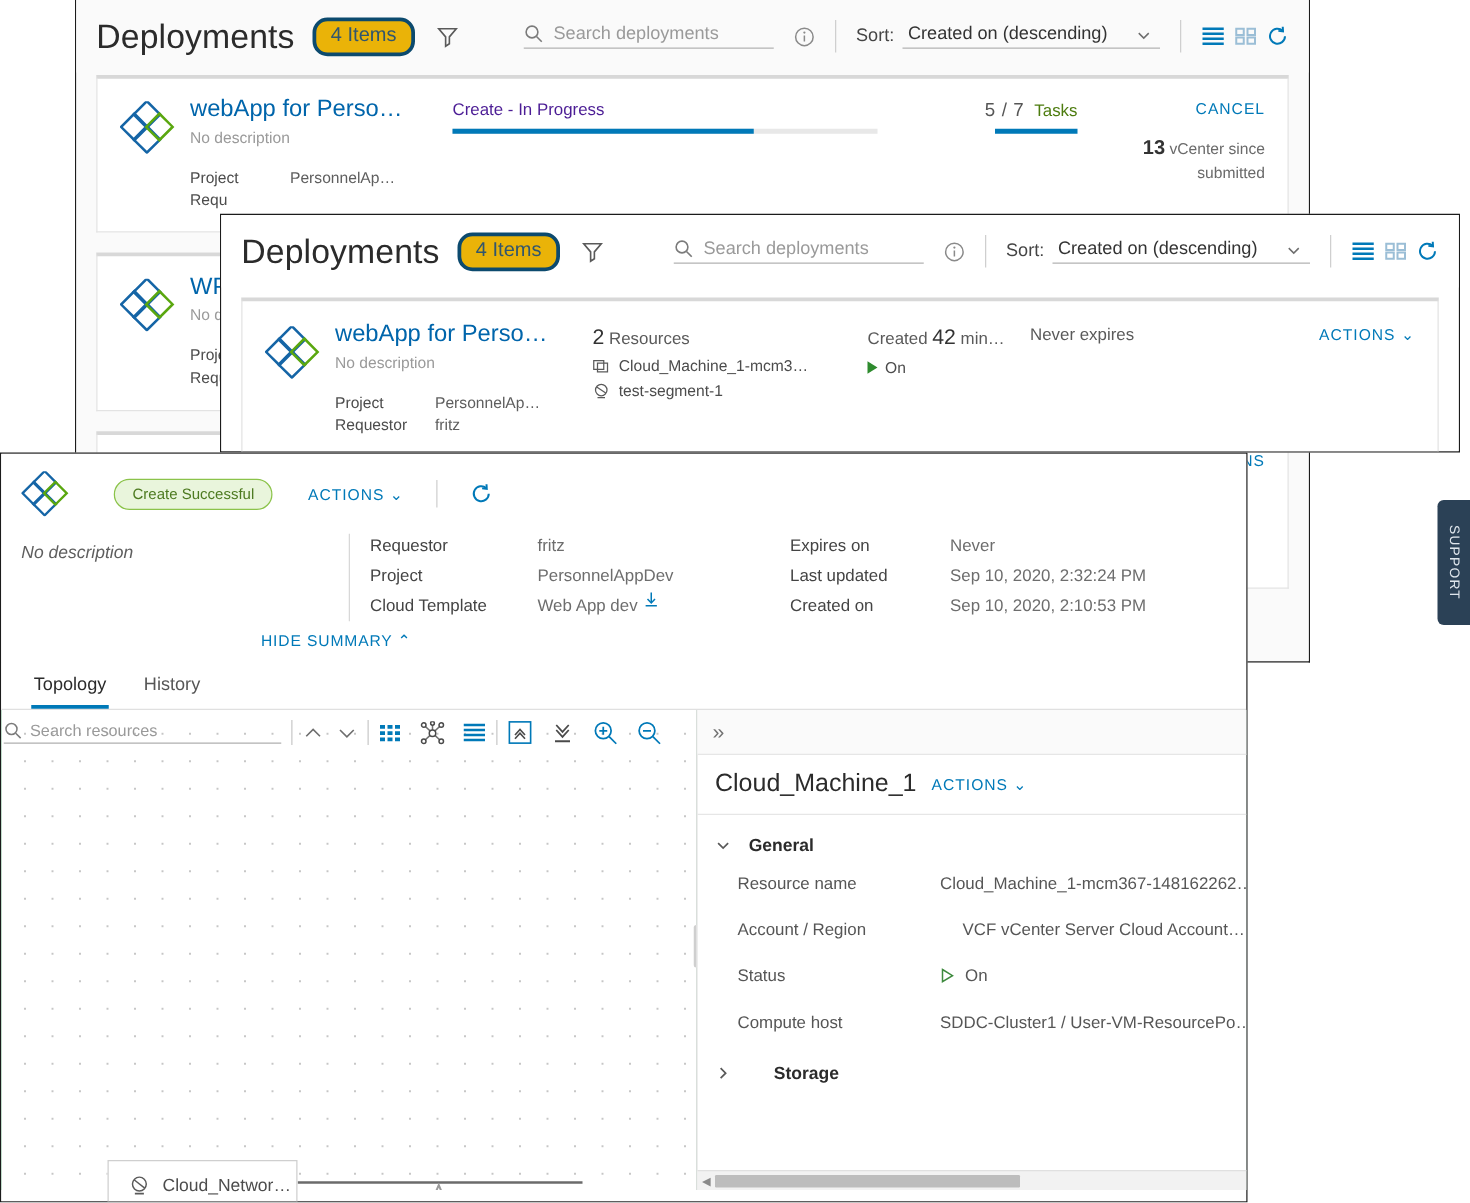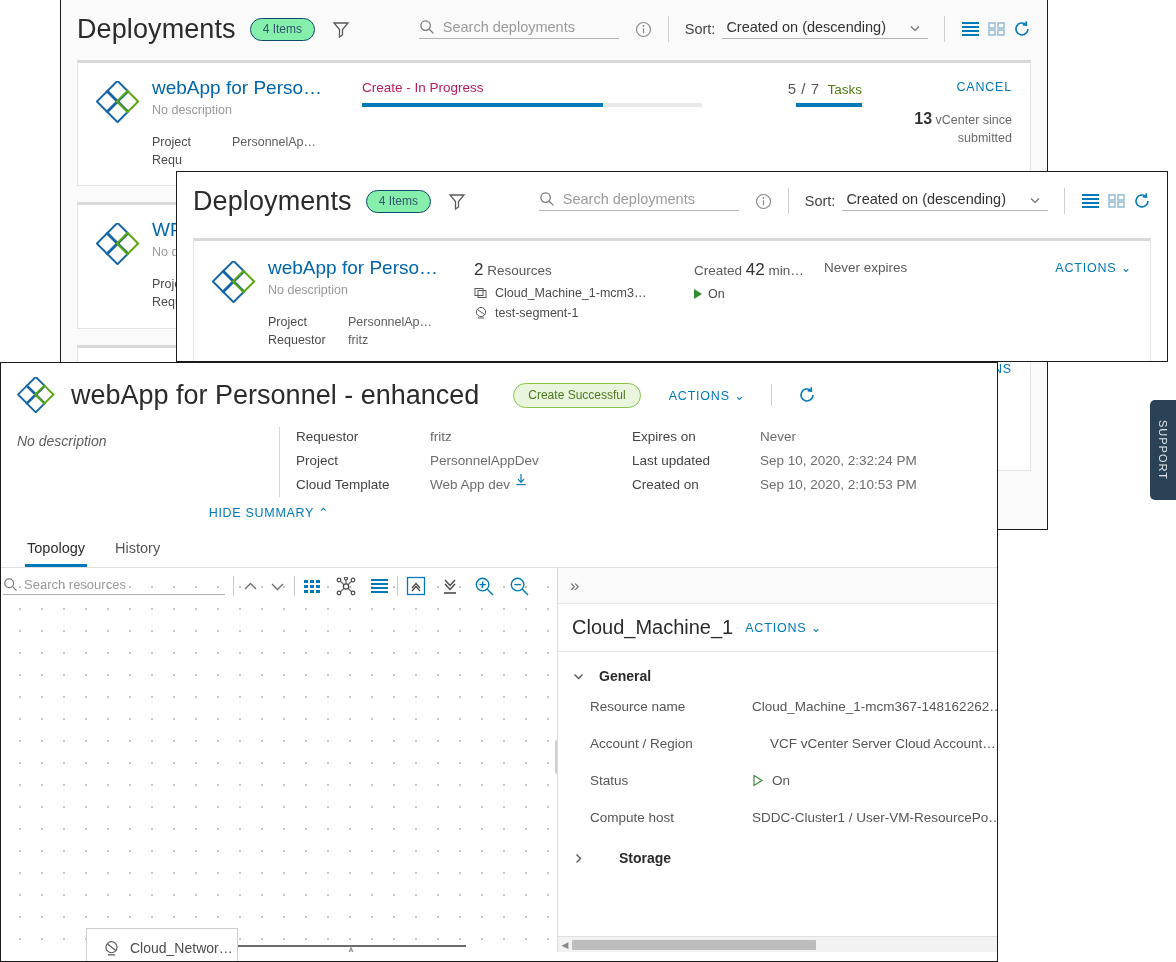--- a/index.html
+++ b/index.html
@@ -28,25 +28,25 @@
     background: #fafafa;
     height: 58px;
   }
   .dep-title {
     font-size: 27px; font-weight: 400; color: #2b2b2b;
     letter-spacing: .1px;
     white-space: nowrap;
   }
   .count-badge {
     margin-left: 14px;
-    border: 1px solid #0c4a6e;
-    background: #86efac;
+    border: 3px solid #0c4a6e;
+    background: #eab308;
     color: #31566e;
     border-radius: 12px;
-    font-size: 12px;
+    font-size: 16px;
     padding: 3px 12px 4px 12px;
     white-space: nowrap;
   }
   .hdr-spacer { flex: 1 1 auto; }
 
   .search-box {
     display: flex; align-items: center; gap: 8px;
     border-bottom: 1px solid #b3b3b3;
     padding-bottom: 3px;
     min-width: 200px;
@@ -77,21 +77,21 @@
   .card-logo { flex: 0 0 56px; padding-top: 4px; }
   .card-main { flex: 0 0 200px; }
   .card-name { color: #0065ab; font-size: 19px; font-weight: 400; white-space: nowrap; }
   .card-desc { color: #9a9a9a; font-size: 12.5px; margin-top: 4px; }
   .kv { margin-top: 16px; font-size: 12.5px; color: #4c4c4c; line-height: 1.45; }
   .kv-row { display: flex; }
   .kv-k { flex: 0 0 80px; }
   .kv-v { color: #5e5e5e; }
 
   .card-col { padding-top: 3px; }
-  .status-text { font-size: 13.5px; color: #be185d; white-space: nowrap; }
+  .status-text { font-size: 13.5px; color: #4c1d95; white-space: nowrap; }
   .progress-wrap { display:flex; align-items:center; gap:0; margin-top: 8px; }
   .progress-track { height: 4px; background: #e8e8e8; width: 170px; }
   .progress-fill { height: 4px; background: #0079b8; }
   .tasks-line { display: flex; align-items: baseline; gap: 8px; justify-content: flex-end; }
   .tasks-num { font-size: 15px; color: #565656; letter-spacing: .5px; }
   .tasks-word { font-size: 13.5px; color: #4d7c0f; }
 
   .link-action { color: #0079b8; font-size: 12.5px; letter-spacing: .8px; white-space: nowrap; }
   .since { text-align: right; font-size: 12.5px; color: #6a6a6a; line-height: 1.35; margin-top: 14px; }
   .since b { font-size: 16px; color: #333; font-weight: 600; }
@@ -502,21 +502,20 @@
           <span>
             <svg width="40" height="36" viewBox="0 0 46 42">
               <g fill="none" stroke="#1565a6" stroke-width="2.2">
                 <rect x="4" y="13" width="15" height="15" transform="rotate(45 11.5 20.5)"></rect>
                 <rect x="14" y="3" width="15" height="15" transform="rotate(45 21.5 10.5)"></rect>
                 <rect x="14" y="23" width="15" height="15" transform="rotate(45 21.5 30.5)"></rect>
               </g>
               <rect x="24" y="13" width="15" height="15" transform="rotate(45 31.5 20.5)" fill="none" stroke="#5aa70f" stroke-width="2.2"></rect>
             </svg>
           </span>
-          <span class="detail-title">webApp for Personnel - enhanced</span>
           <span class="pill-ok" style="margin-left:20px;">Create Successful</span>
           <span class="link-action" style="margin-left:14px;">
             <span>ACTIONS</span>
             <span>⌄</span>
           </span>
           <span style="width:1px;height:22px;background:#cfcfcf;margin-left:12px;"></span>
           <span style="margin-left:12px;">
             <svg width="18" height="18" viewBox="0 0 18 18">
                 <path d="M15 9a6 6 0 1 1-1.9-4.4" fill="none" stroke="#0079b8" stroke-width="1.6"></path>
                 <path d="M13.2 1.4 L13.4 5.1 L9.7 4.7" fill="none" stroke="#0079b8" stroke-width="1.6"></path>

